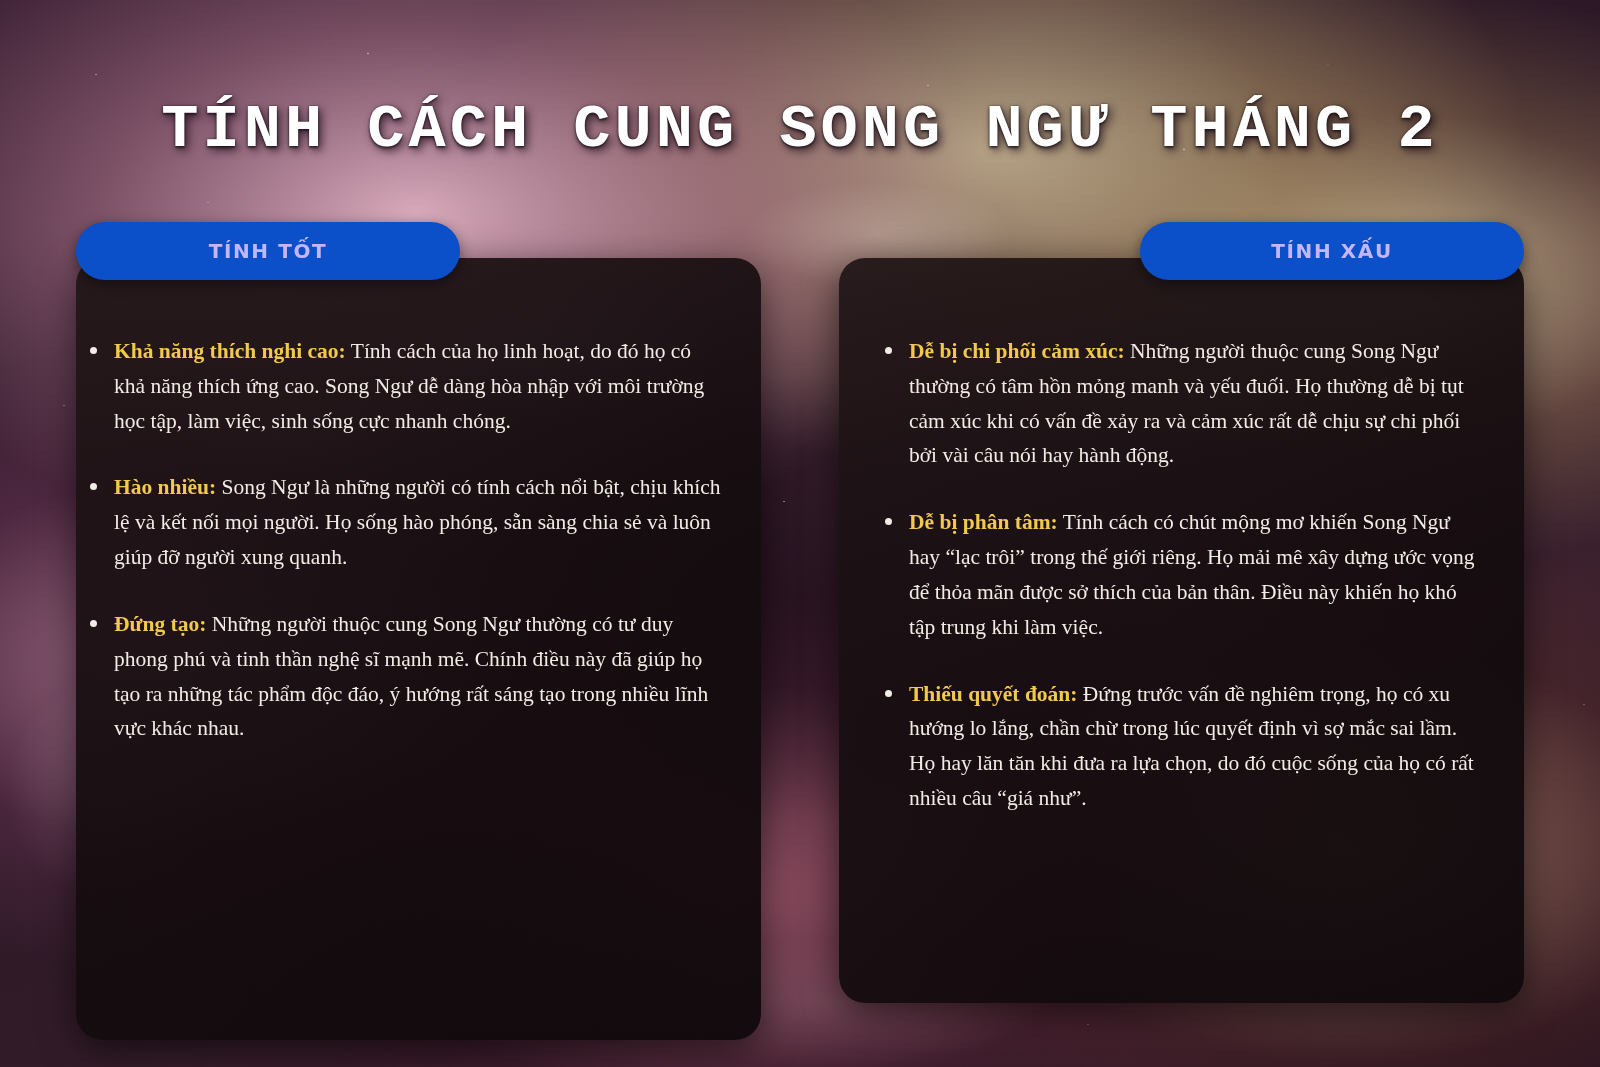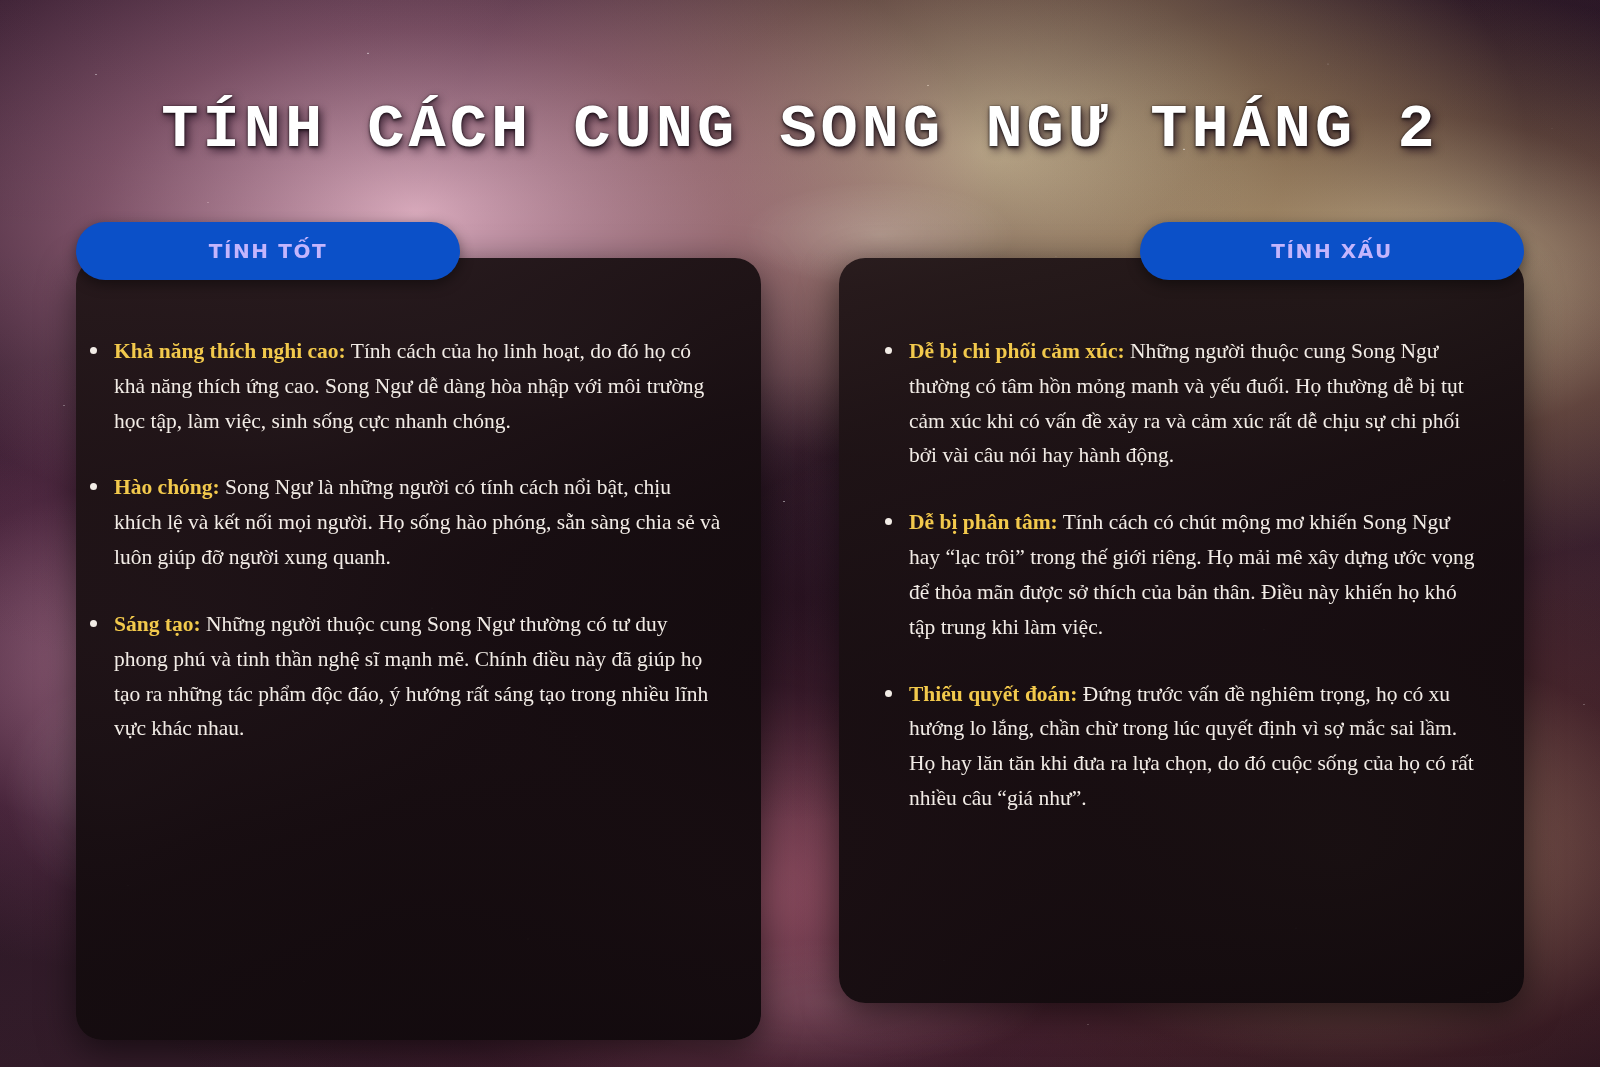--- a/index.html
+++ b/index.html
@@ -208,24 +208,24 @@
     <section class="column left">
       <div class="pill">
         <span>TÍNH TỐT</span>
       </div>
       <div class="panel">
         <ul class="bullets">
           <li>
             <span class="lead">Khả năng thích nghi cao:</span><span> Tính cách của họ linh hoạt, do đó họ có khả năng thích ứng cao. Song Ngư dễ dàng hòa nhập với môi trường học tập, làm việc, sinh sống cực nhanh chóng.</span>
           </li>
           <li>
-            <span class="lead">Hào chóng:</span><span> Song Ngư là những người có tính cách nổi bật, chịu khích lệ và kết nối mọi người. Họ sống hào phóng, sẵn sàng chia sẻ và luôn giúp đỡ người xung quanh.</span>
-          </li>
-          <li>
-            <span class="lead">Sáng tạo:</span><span> Những người thuộc cung Song Ngư thường có tư duy phong phú và tinh thần nghệ sĩ mạnh mẽ. Chính điều này đã giúp họ tạo ra những tác phẩm độc đáo, ý hướng rất sáng tạo trong nhiều lĩnh vực khác nhau.</span>
+            <span class="lead">Hào nhiều:</span><span> Song Ngư là những người có tính cách nổi bật, chịu khích lệ và kết nối mọi người. Họ sống hào phóng, sẵn sàng chia sẻ và luôn giúp đỡ người xung quanh.</span>
+          </li>
+          <li>
+            <span class="lead">Đứng tạo:</span><span> Những người thuộc cung Song Ngư thường có tư duy phong phú và tinh thần nghệ sĩ mạnh mẽ. Chính điều này đã giúp họ tạo ra những tác phẩm độc đáo, ý hướng rất sáng tạo trong nhiều lĩnh vực khác nhau.</span>
           </li>
         </ul>
       </div>
     </section>
 
     <section class="column right">
       <div class="pill">
         <span>TÍNH XẤU</span>
       </div>
       <div class="panel">

